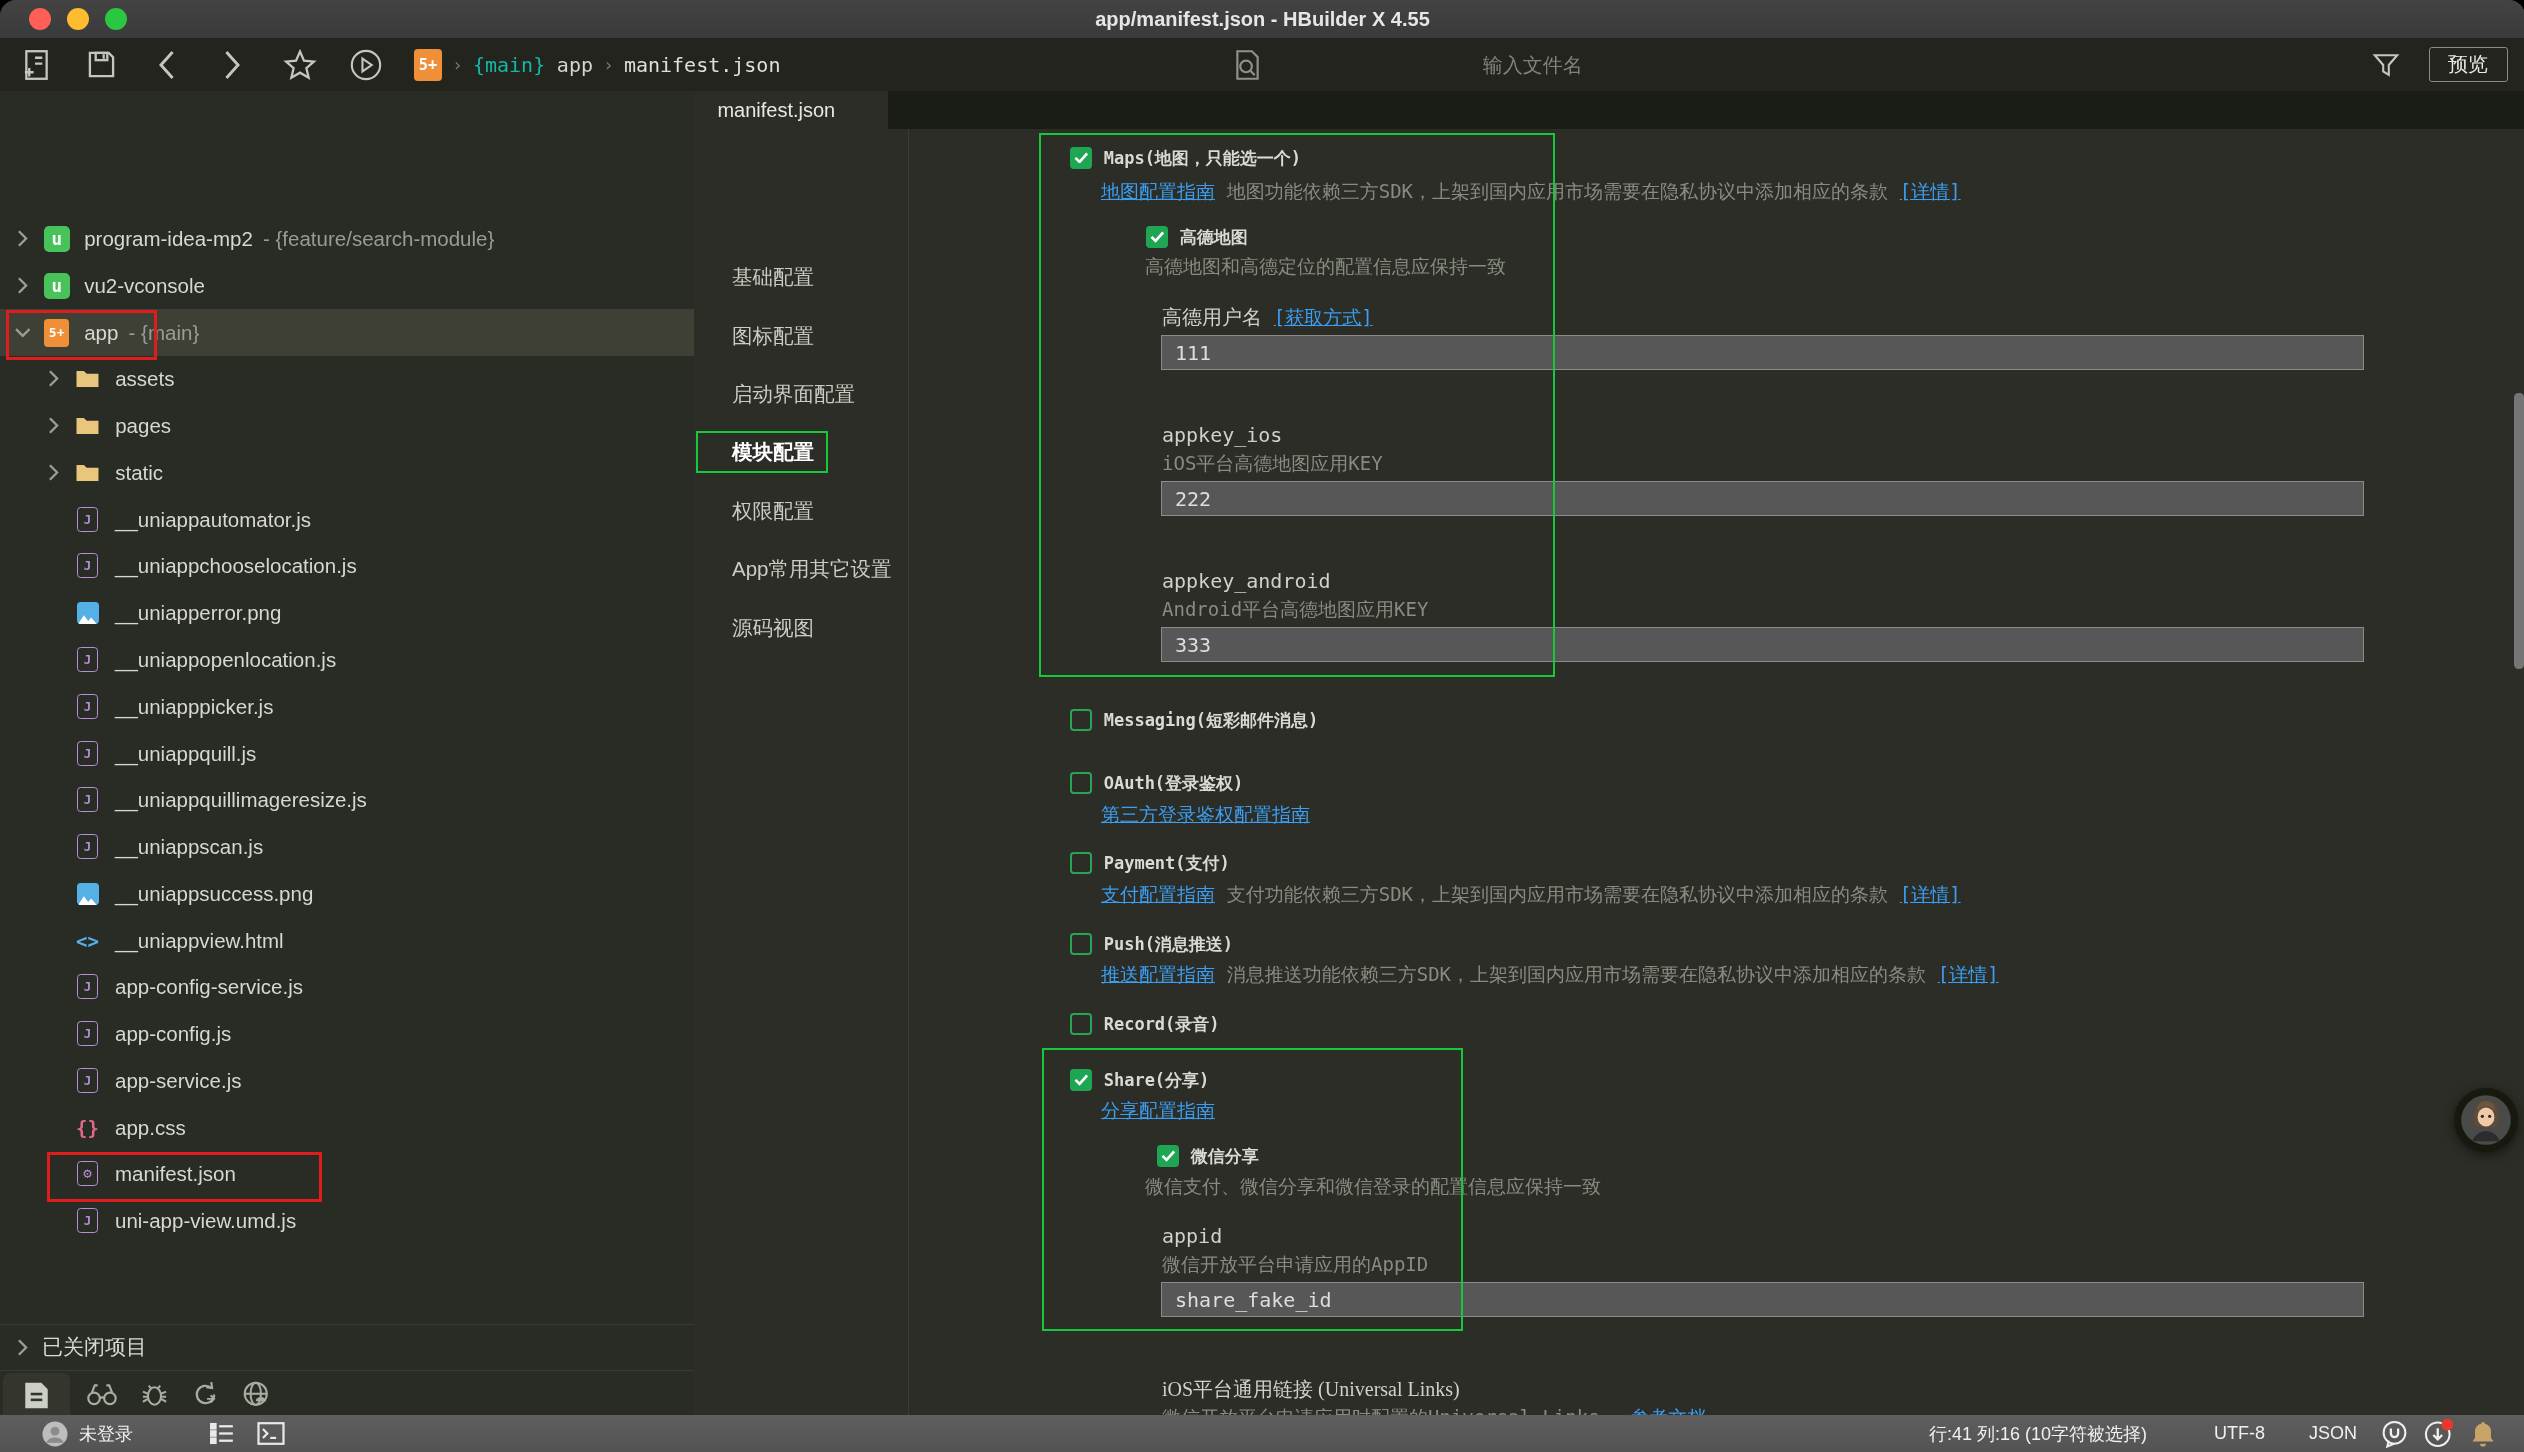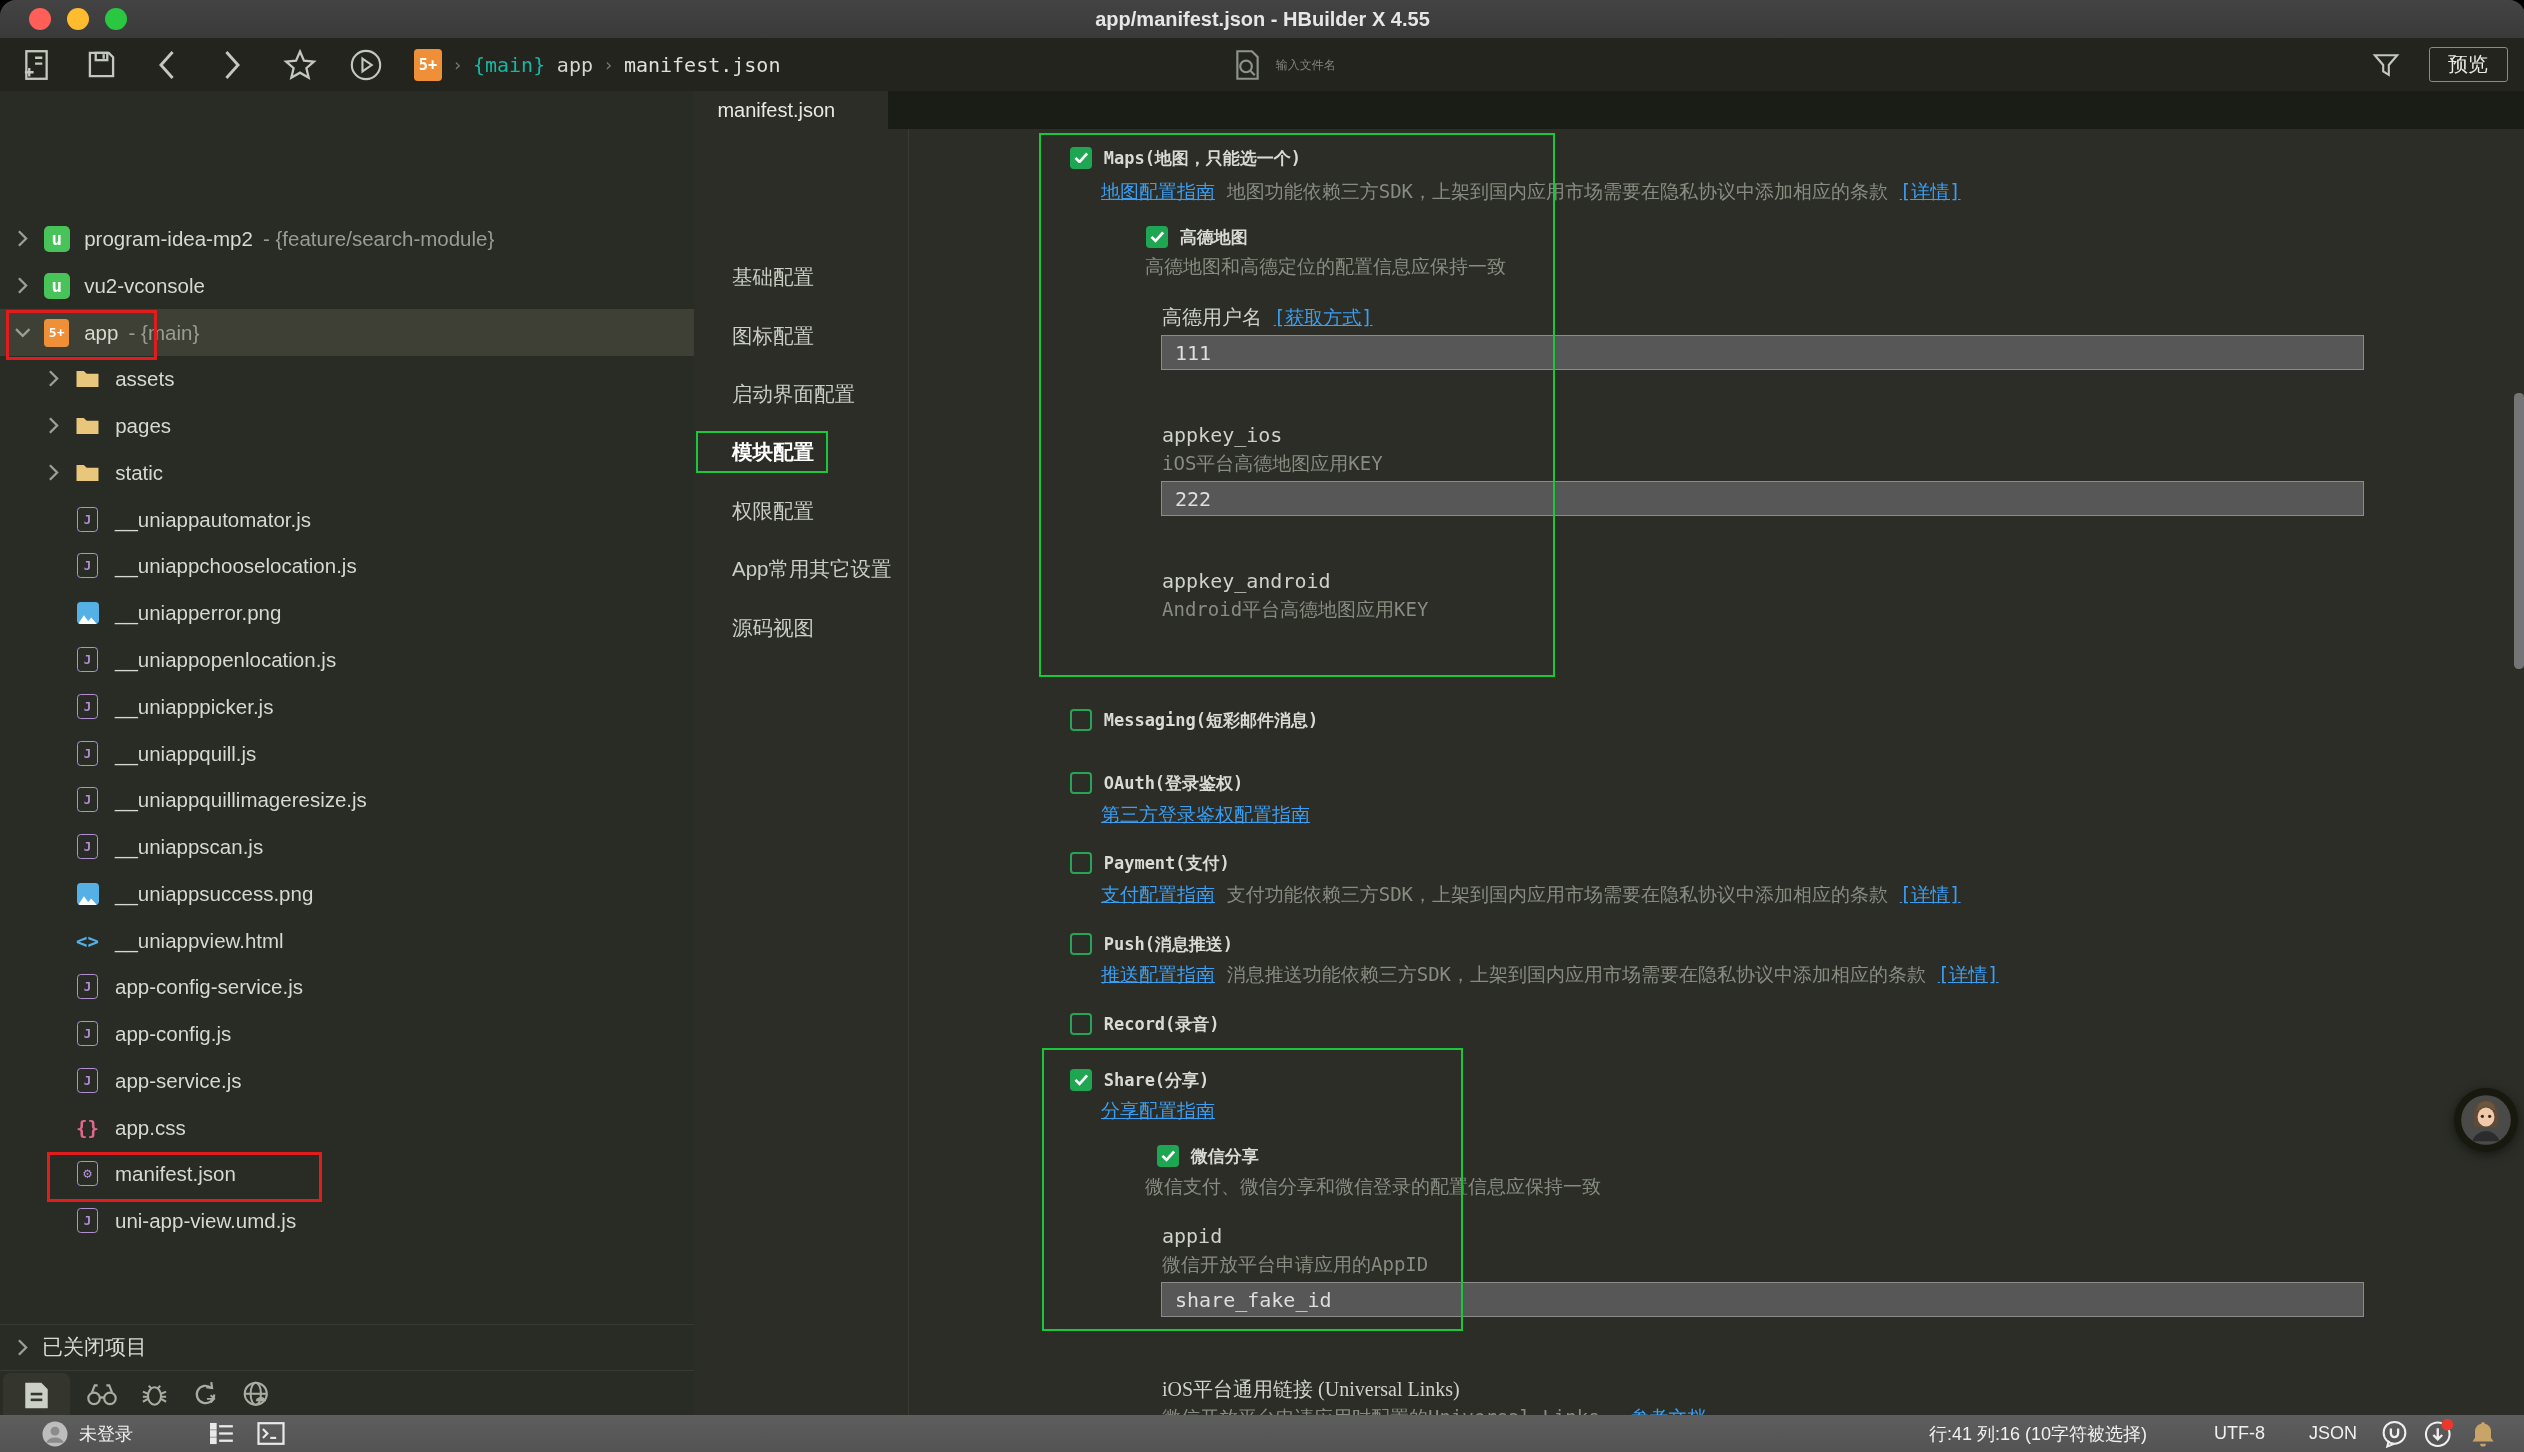--- a/index.html
+++ b/index.html
@@ -15,21 +15,21 @@
   
   .toolbar{position:absolute;left:0;top:38px;width:100%;height:53px;background:#22241d;border-bottom:1.5px solid #171913;}
   .tbtn{position:absolute;top:0;height:53px;display:flex;align-items:center;justify-content:center;color:#c3c7bd;}
   .crumb{position:absolute;top:0;height:53px;display:flex;align-items:center;font-family:"DejaVu Sans Mono",monospace;font-size:20px;}
   .badge5{width:28px;height:32px;background:#ef9038;border-radius:3.7px;color:#fff;font:bold 15.3px "DejaVu Sans Mono",monospace;display:flex;align-items:center;justify-content:center;}
   .sep{color:#767b72;font-size:17.5px;margin:0 10.2px;}
   .branch{color:#14b8a6;}
   .proj{color:#d3d6cd;margin-left:11.7px;}
   .file{color:#dde0d8;}
   .searchbox{position:absolute;left:1233px;top:10.2px;width:409px;height:34px;display:flex;align-items:center;gap:11.7px;}
-  .searchbox input{background:transparent;border:none;outline:none;color:#bfc3ba;font-size:12px;width:307px;font-family:"Liberation Sans",sans-serif;}
+  .searchbox input{background:transparent;border:none;outline:none;color:#bfc3ba;font-size:20px;width:307px;font-family:"Liberation Sans",sans-serif;text-align:right;}
   .searchbox input::placeholder{color:#7f847b;}
   .preview-btn{position:absolute;right:17.5px;top:8.8px;width:79px;height:35px;border:1.5px solid #8a8d85;border-radius:2.9px;color:#e8eae3;font-size:20px;display:flex;align-items:center;justify-content:center;background:transparent;}
   
   .sidebar{position:absolute;left:0;top:91px;width:694px;height:1325px;background:#292b25;border-right:1.5px solid #1e201a;}
   .trow{position:absolute;left:0;width:100%;height:47px;display:flex;align-items:center;color:#d6d8d1;font-size:20.5px;}
   .trow.selected{background:#3e4036;}
   .trow .chev{width:19px;display:flex;justify-content:center;margin-right:10.2px;}
   .ticon{width:29px;display:flex;justify-content:center;margin-right:13px;flex:none;}
   .suffix{color:#989d92;margin-left:10.2px;}
   .badge-uni{width:26px;height:26px;background:#48c35a;border-radius:5.1px;color:#fff;font:bold 17.5px "DejaVu Sans Mono",monospace;display:flex;align-items:center;justify-content:center;}
@@ -443,20 +443,21 @@
         <span class="dim">iOS平台高德地图应用KEY</span>
       </div>
       <input class="txt-input" style="left: 251px; top: 352px; width: 1203px;" value="222">
 
       <div class="row" style="left:252px;top:438px;">
         <span class="field-lbl">appkey_android</span>
       </div>
       <div class="row" style="left:252px;top:466px;">
         <span class="dim">Android平台高德地图应用KEY</span>
       </div>
+      <input class="txt-input" style="left: 251px; top: 498px; width: 1203px;" value="333">
 
       <div class="greenbox" style="left:129px;top:4.4px;width:516px;height:544px;"></div>
 
       <div class="row" style="left:160px;top:577px;">
         <span class="cb off"></span>
         <span class="lbl">Messaging(短彩邮件消息)</span>
       </div>
 
       <div class="row" style="left:160px;top:640px;">
         <span class="cb off"></span>

